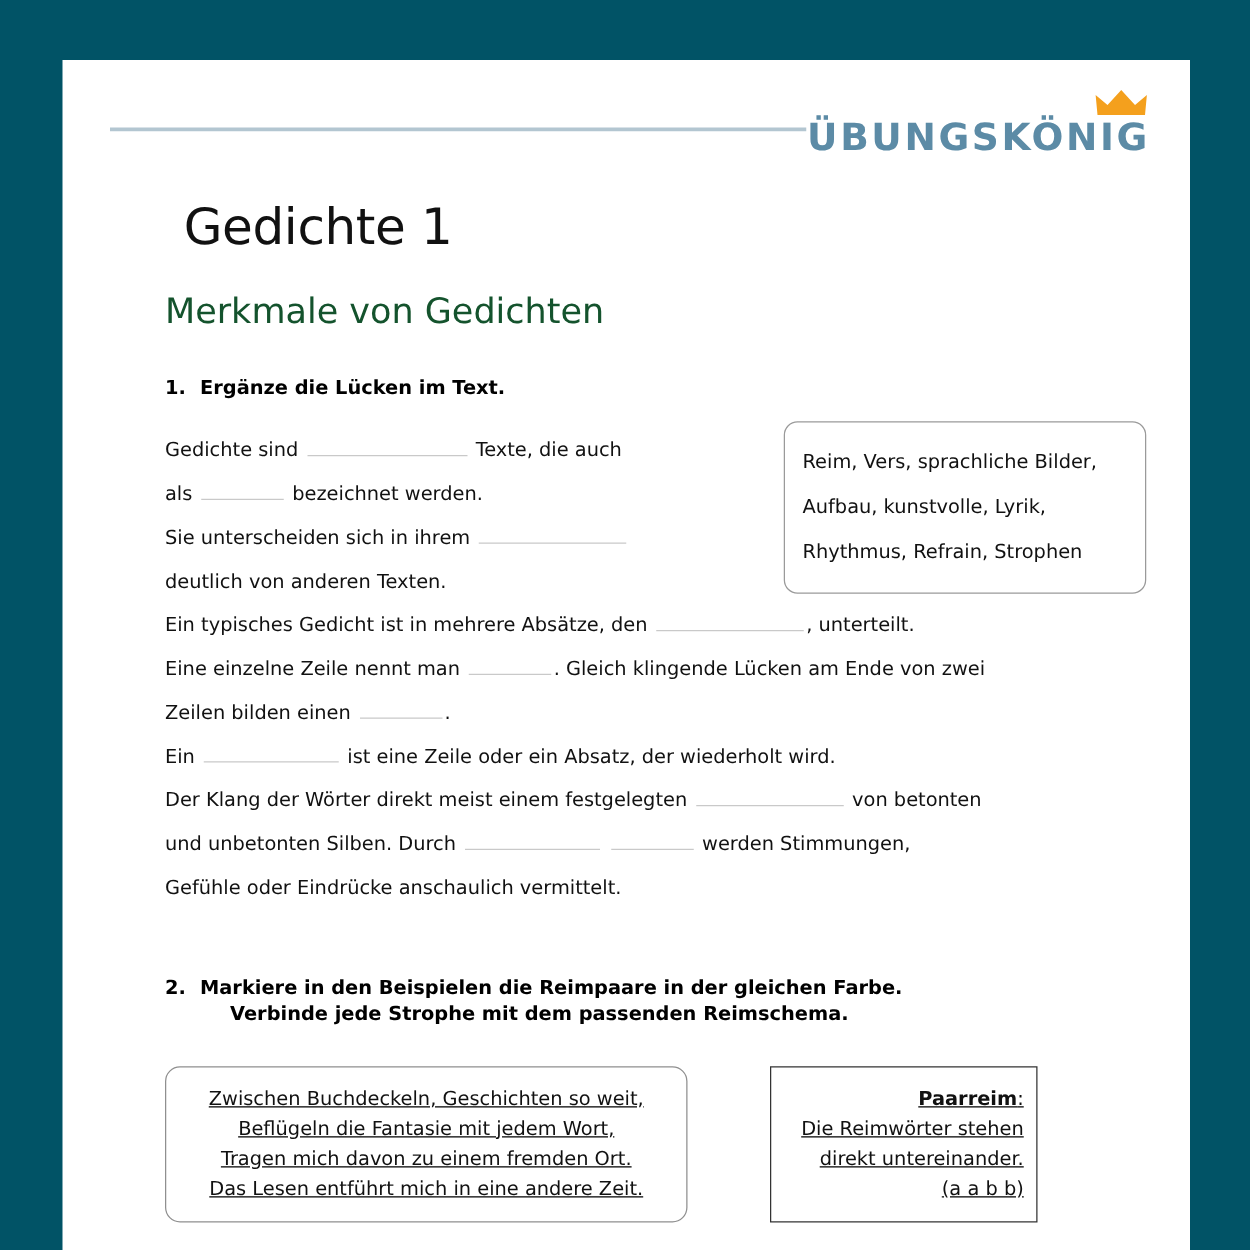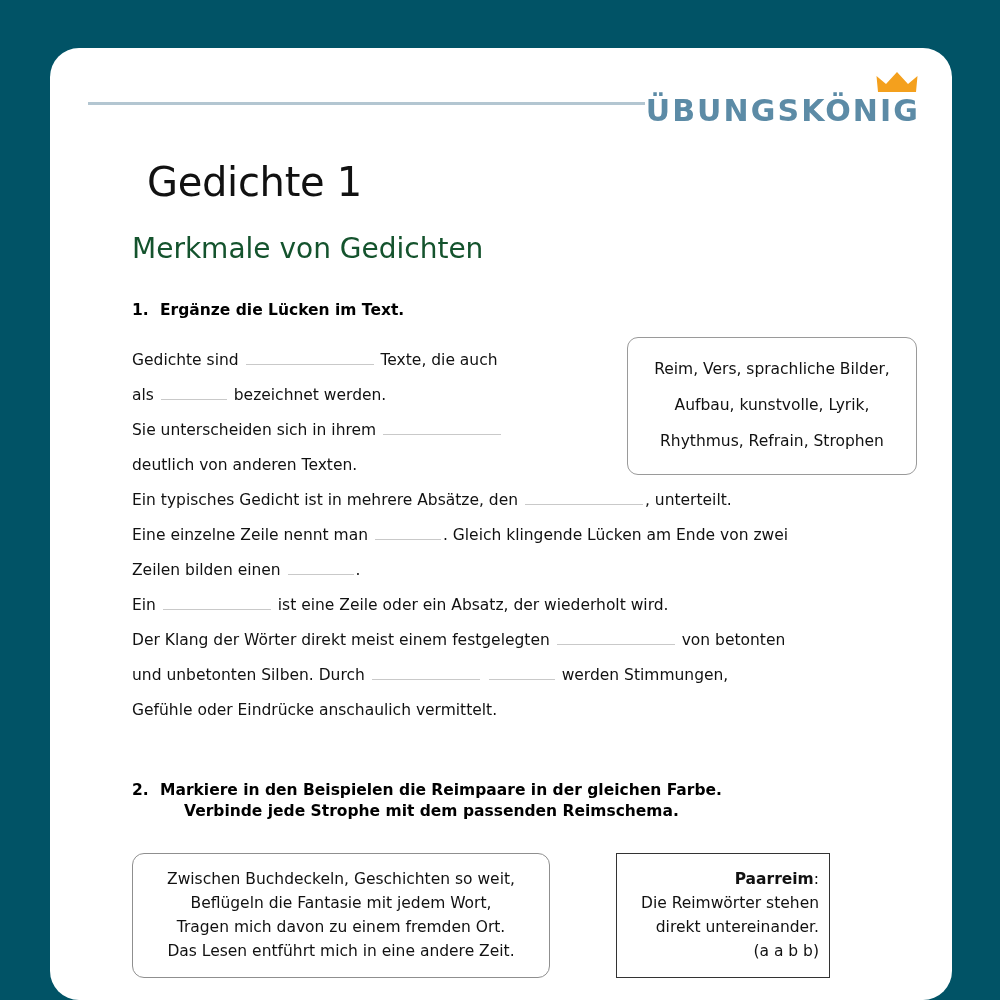--- a/index.html
+++ b/index.html
@@ -18,21 +18,20 @@
 
   
   .page {
     position: absolute;
     left: 50px;
     top: 48px;
     width: 902px;
     height: 952px;
     background: #ffffff;
     overflow: hidden;
-    border-radius: 29px;
   }
 
   
   .header {
     position: absolute;
     left: 0;
     top: 0;
     width: 902px;
     height: 92px;
   }
@@ -134,21 +133,20 @@
 
   
   .wordbank {
     position: absolute;
     left: 495px;
     top: -6px;
     width: 290px;
     border: 1.3px solid #9a9a9a;
     border-radius: 11px;
     padding: 13px 14px 15px;
-    text-align: center;
     font-size: 15.5px;
     line-height: 36px;
     color: #111;
     background: #fff;
   }
 
   
   .box-grid {
     margin-top: 38px;
     display: flex;
@@ -273,21 +271,21 @@
     </div>
 
     <div class="task" style="margin-top:52px;">
       <span class="task-num">2.</span>
       <span class="task-text">
         <span>Markiere in den Beispielen die Reimpaare in der gleichen Farbe.</span>
         <span class="line2">Verbinde jede Strophe mit dem passenden Reimschema.</span>
       </span>
     </div>
 
-    <div class="box-grid" style="margin-top:30px;">
+    <div class="box-grid" style="margin-top:30px;text-decoration:underline;">
       <div class="poem-box">
         <div>Zwischen Buchdeckeln, Geschichten so weit,</div>
         <div>Beflügeln die Fantasie mit jedem Wort,</div>
         <div>Tragen mich davon zu einem fremden Ort.</div>
         <div>Das Lesen entführt mich in eine andere Zeit.</div>
       </div>
       <div class="scheme-box">
         <div><span class="scheme-name">Paarreim</span><span>:</span></div>
         <div>Die Reimwörter stehen</div>
         <div>direkt untereinander.</div>

